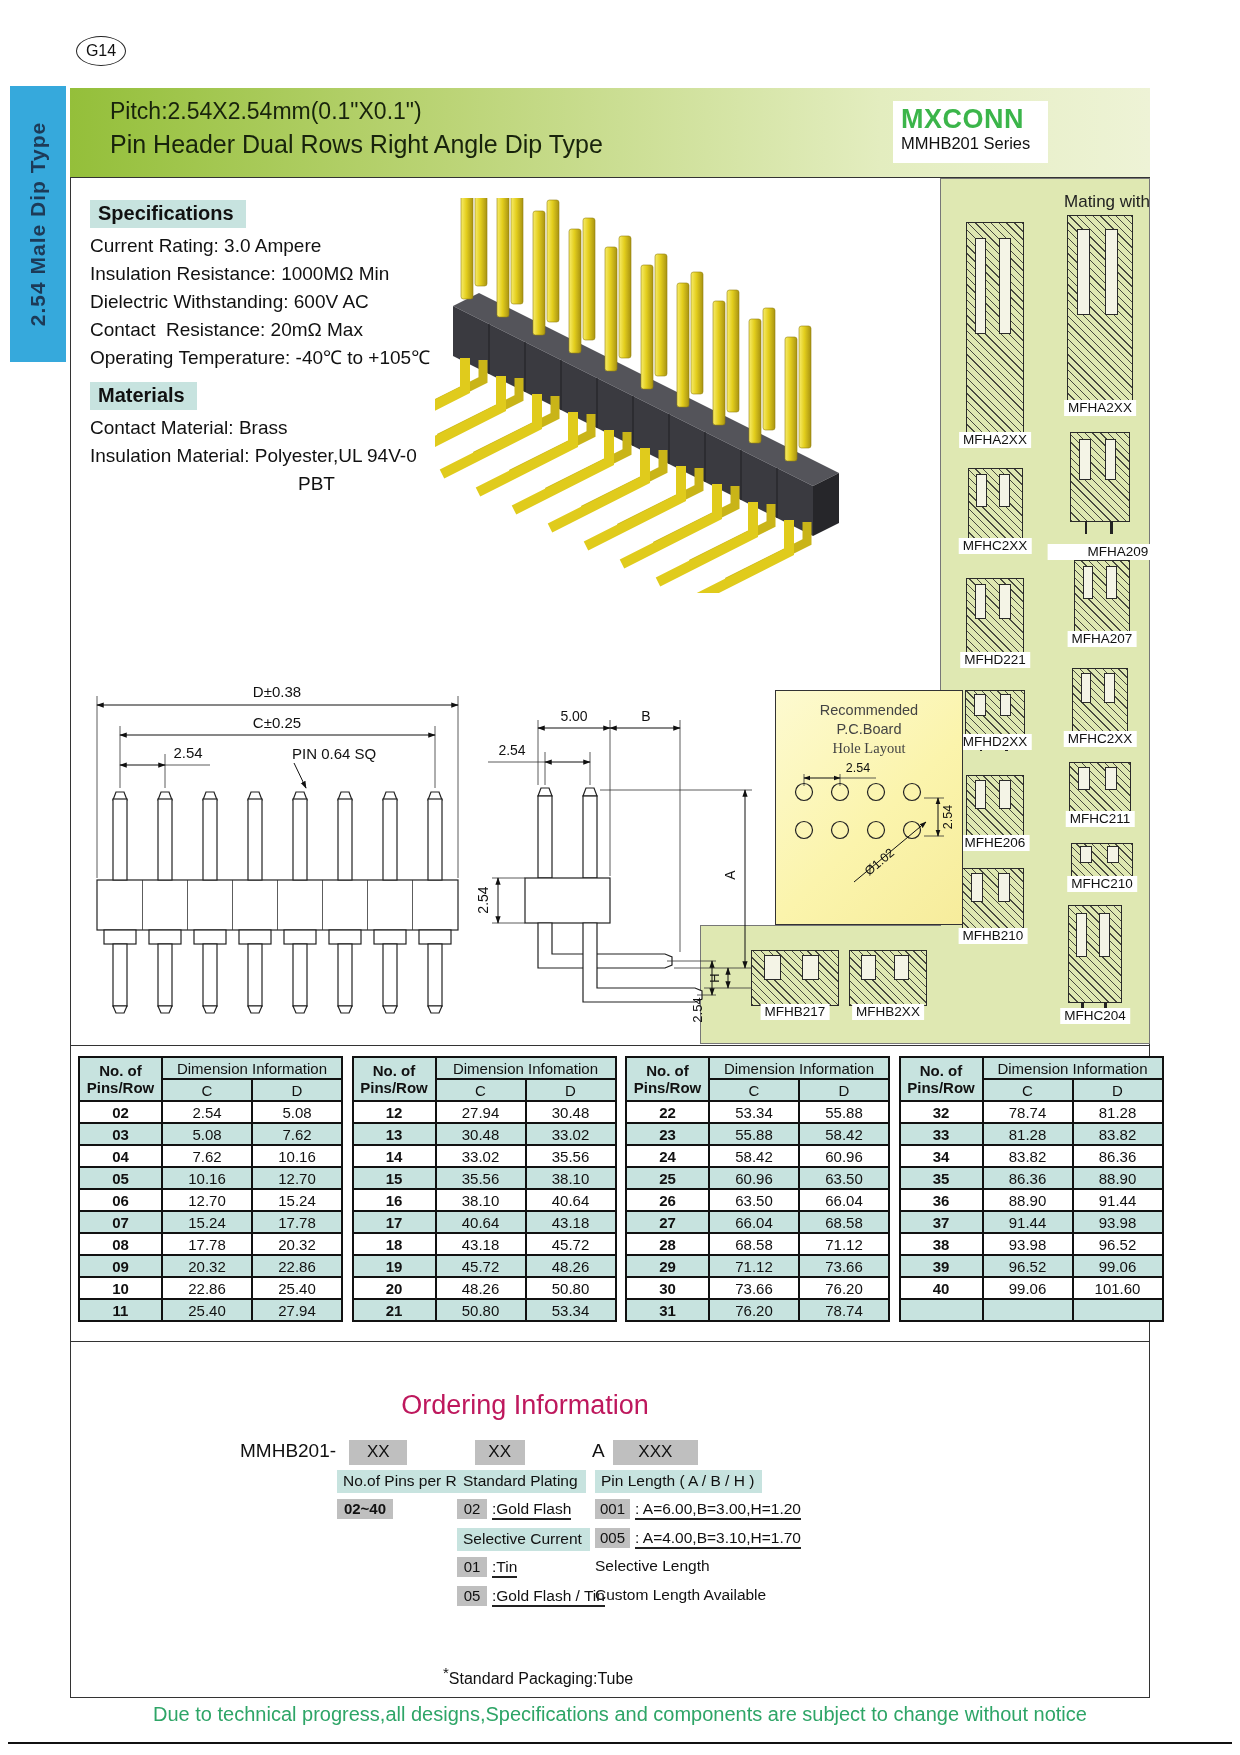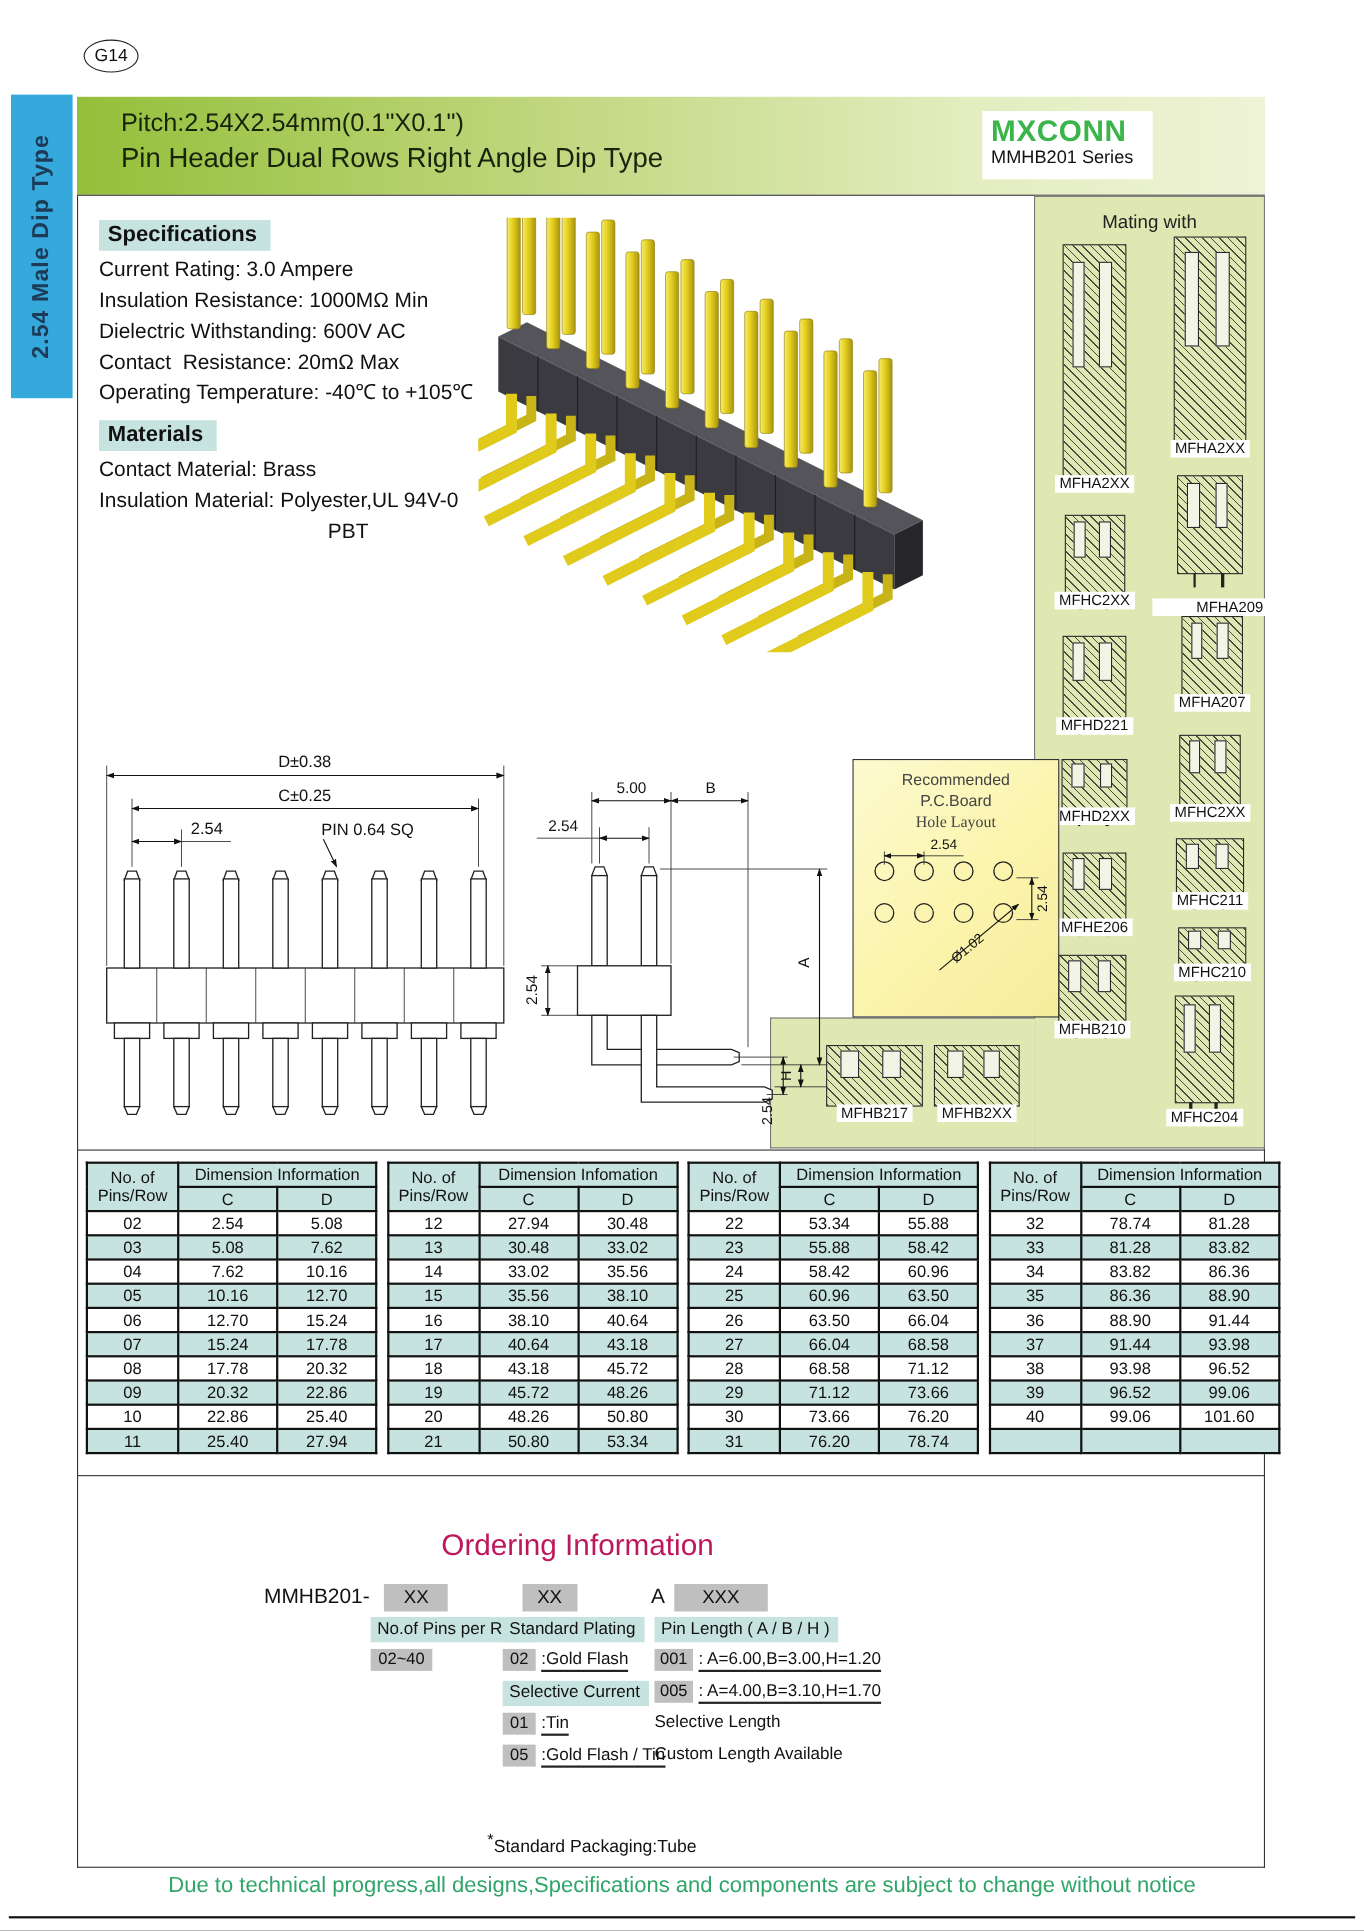--- a/index.html
+++ b/index.html
@@ -30,21 +30,21 @@
   
   #frame{left:70px;top:178px;width:1080px;height:1520px;border:1px solid #333;border-top:none;}
   .hline{height:0;border-top:1px solid #333;}
 
   
   .teal-head{display:inline-block;background:#C7E3DF;padding:2px 12px 3px 8px;font-size:20px;font-weight:bold;color:#111;}
   .spec-line{font-size:19px;color:#111;line-height:28px;white-space:pre;}
 
   
   .khaki{background:#DFE8B2;border:1px solid #777;}
-  #mating-title{font-size:17px;color:#222;text-align:center;width:210px;left:940px;top:192px;}
+  #mating-title{font-size:17px;color:#222;text-align:right;width:210px;left:940px;top:192px;}
   .conn-glyph{position:absolute;border:1.5px solid #2a2a2a;
       background-image:repeating-linear-gradient(45deg,rgba(35,35,35,.8) 0px,rgba(35,35,35,.8) 1px,transparent 1px,transparent 5.5px);}
   .conn-slot{position:absolute;top:7%;height:46%;width:20%;background:#F4F4E6;border:1px solid #2a2a2a;}
   .conn-pin{position:absolute;top:100%;width:2.5px;height:13px;background:#222;}
   .conn-label{position:absolute;transform:translateX(-50%);background:#fff;padding:0 4px 1px 4px;
       font-size:13.5px;color:#111;white-space:nowrap;}
 
   
   #pcb-box{left:775px;top:690px;width:188px;height:235px;border:1.5px solid #333;
       background:linear-gradient(135deg,#FDFAD0 0%,#FBF4AC 55%,#F6EC9C 100%);}
@@ -54,21 +54,21 @@
   svg text{font-family:"Liberation Sans",sans-serif;fill:#111;}
   .dim{stroke:#111;stroke-width:1;}
   .ext{stroke:#333;stroke-width:0.8;}
   .part{stroke:#222;stroke-width:1.2;fill:#fff;}
 
   
   #dim-table-zone{left:78px;top:1056px;}
   table.dim-group{border-collapse:collapse;float:left;margin-right:8.5px;border:2.5px solid #111;}
   table.dim-group th,table.dim-group td{border:2px solid #111;font-weight:normal;
       font-size:15px;text-align:center;padding:0;height:22px;}
-  table.dim-group .c1{width:83px;} table.dim-group .c2{width:90px;} table.dim-group .c3{width:90px;}
+  table.dim-group .c1{width:83px;font-weight:bold;} table.dim-group .c2{width:90px;} table.dim-group .c3{width:90px;}
   .teal-bg{background:#C7E3DF;} .white-bg{background:#fff;}
 
   
   #ord-title{left:330px;top:1390px;width:390px;text-align:center;font-size:27px;color:#be185d;}
   #ord-model{left:240px;top:1440px;font-size:19px;}
   .gray-box{display:inline-block;background:#BFBFBF;text-align:center;font-size:17px;
       padding:2px 8px 3px 8px;color:#111;}
   .ord-col{position:absolute;}
   .ord-row{height:29px;font-size:15.5px;white-space:nowrap;}
   .ord-head{display:inline-block;background:#C7E3DF;padding:2px 8px 3px 6px;min-width:118px;font-size:15.5px;}
@@ -705,21 +705,21 @@
   <div id="ord-model" class="abs">
     <span>MMHB201-</span>
     <span class="gray-box" style="margin-left:8px;width:58px;">XX</span>
     <span class="gray-box" style="margin-left:62px;width:50px;">XX</span>
     <span style="margin-left:62px;">A</span>
     <span class="gray-box" style="margin-left:4px;width:85px;">XXX</span>
   </div>
   <div id="ord-cols">
       <div class="ord-col" style="left: 337px; top: 1470px;">
         <div class="ord-row"><span class="ord-head">No.of Pins per Row</span></div>
-        <div class="ord-row"><span class="ord-code" style="min-width: 56px;">02~40</span></div>
+        <div class="ord-row"><span class="ord-code" style="min-width: 56px; font-weight: bold;">02~40</span></div>
       </div>
       <div class="ord-col" style="left: 457px; top: 1470px;">
         <div class="ord-row"><span class="ord-head">Standard Plating</span></div>
         <div class="ord-row"><span class="ord-code">02</span><span class="ord-ul">:Gold Flash</span></div>
         <div class="ord-row"><span class="ord-head">Selective Current</span></div>
         <div class="ord-row"><span class="ord-code">01</span><span class="ord-ul">:Tin</span></div>
         <div class="ord-row"><span class="ord-code">05</span><span class="ord-ul">:Gold Flash / Tin</span></div>
       </div>
       <div class="ord-col" style="left: 595px; top: 1470px;">
         <div class="ord-row"><span class="ord-head">Pin Length ( A / B / H )</span></div>

